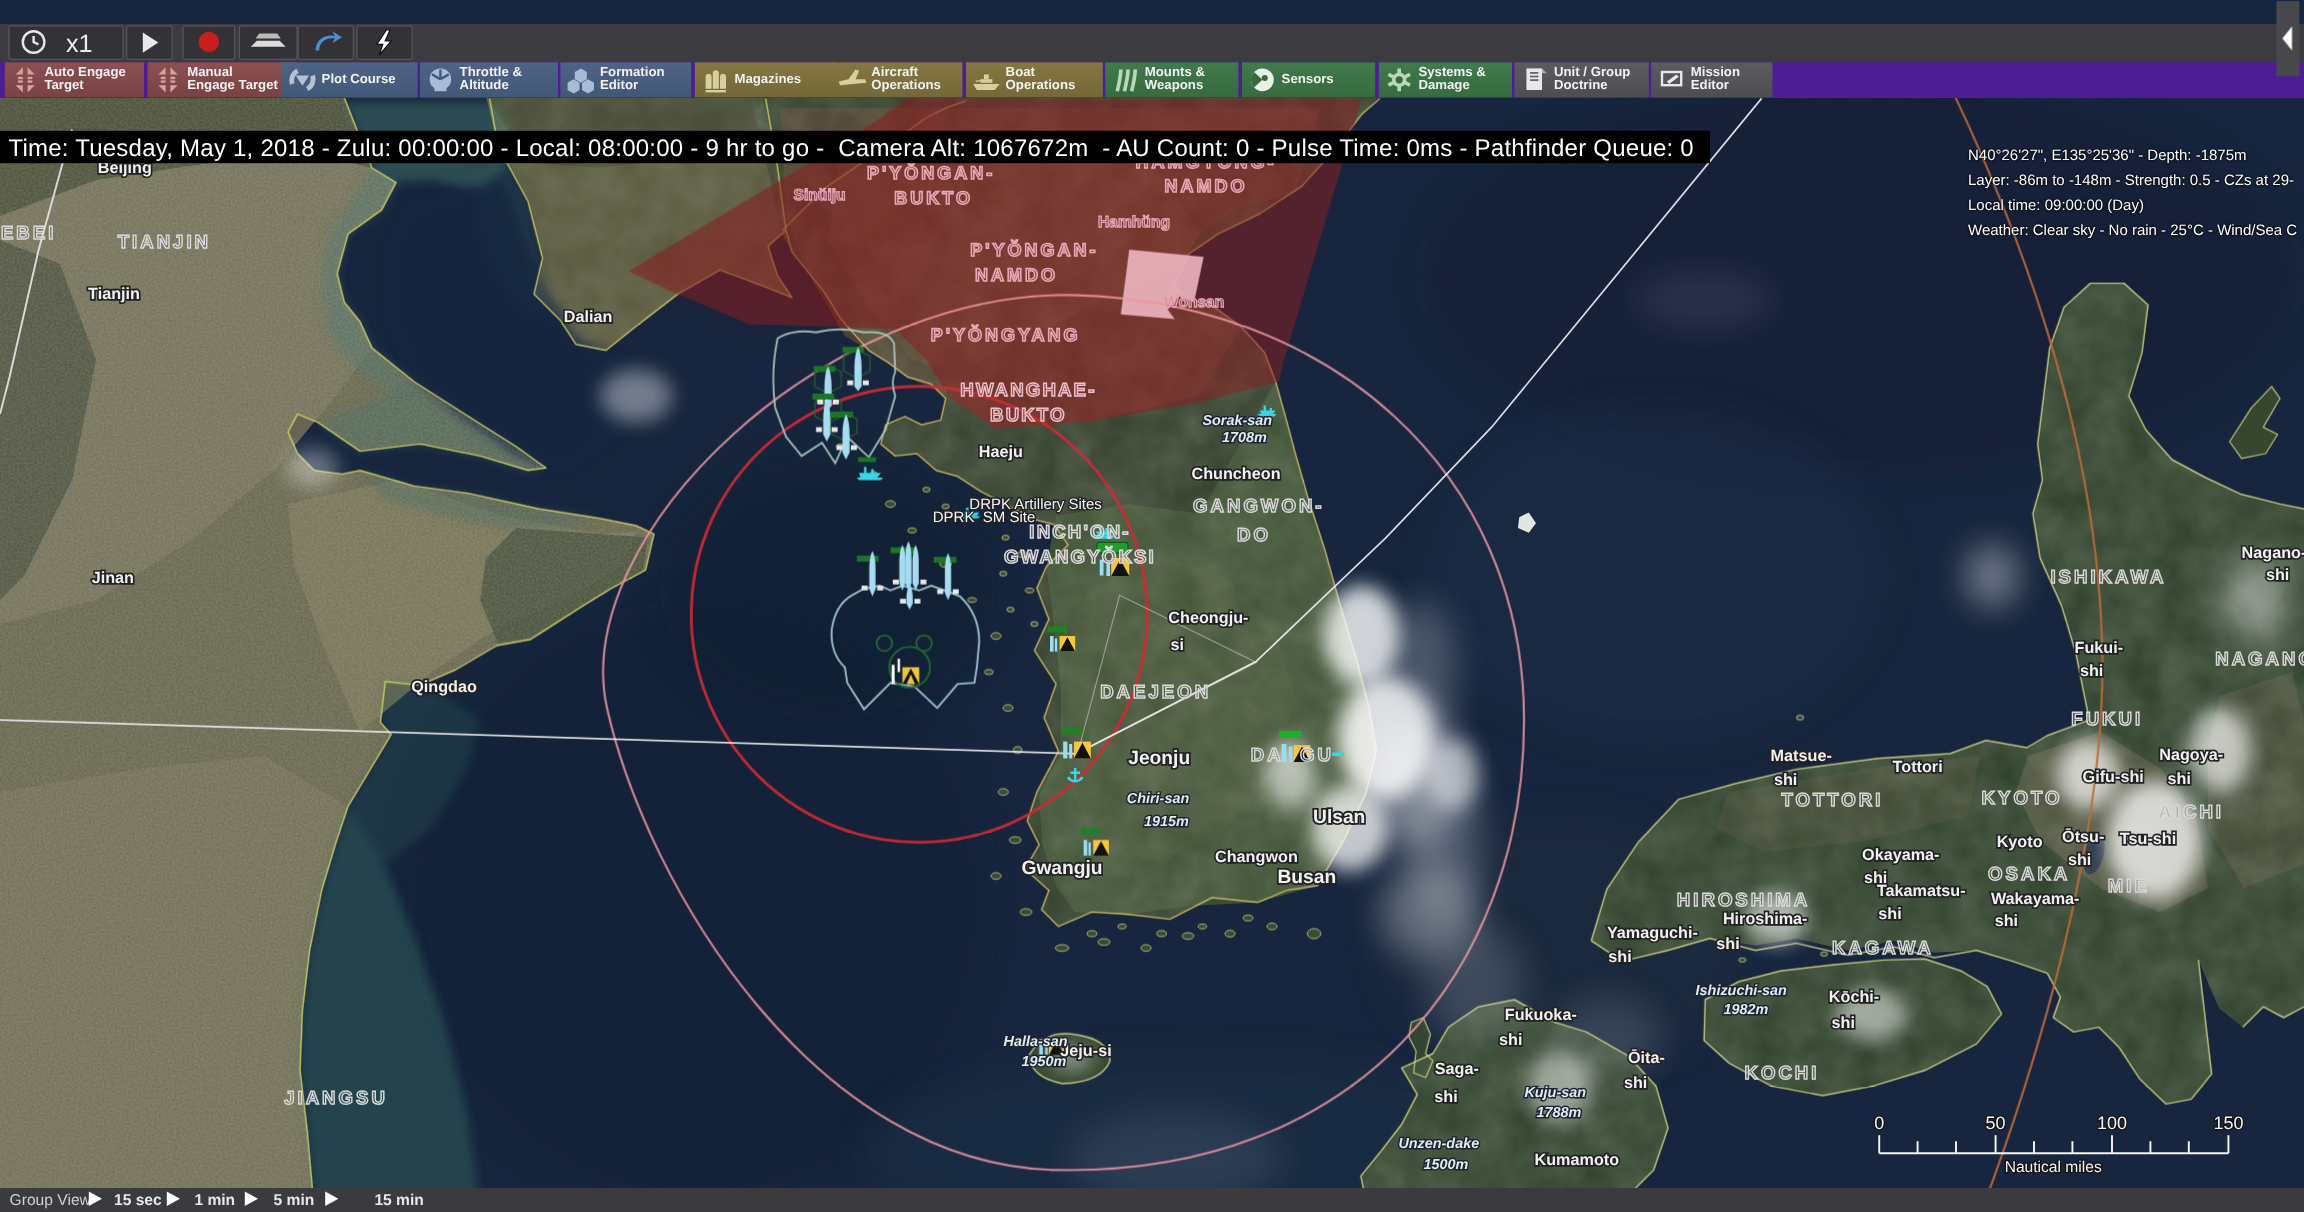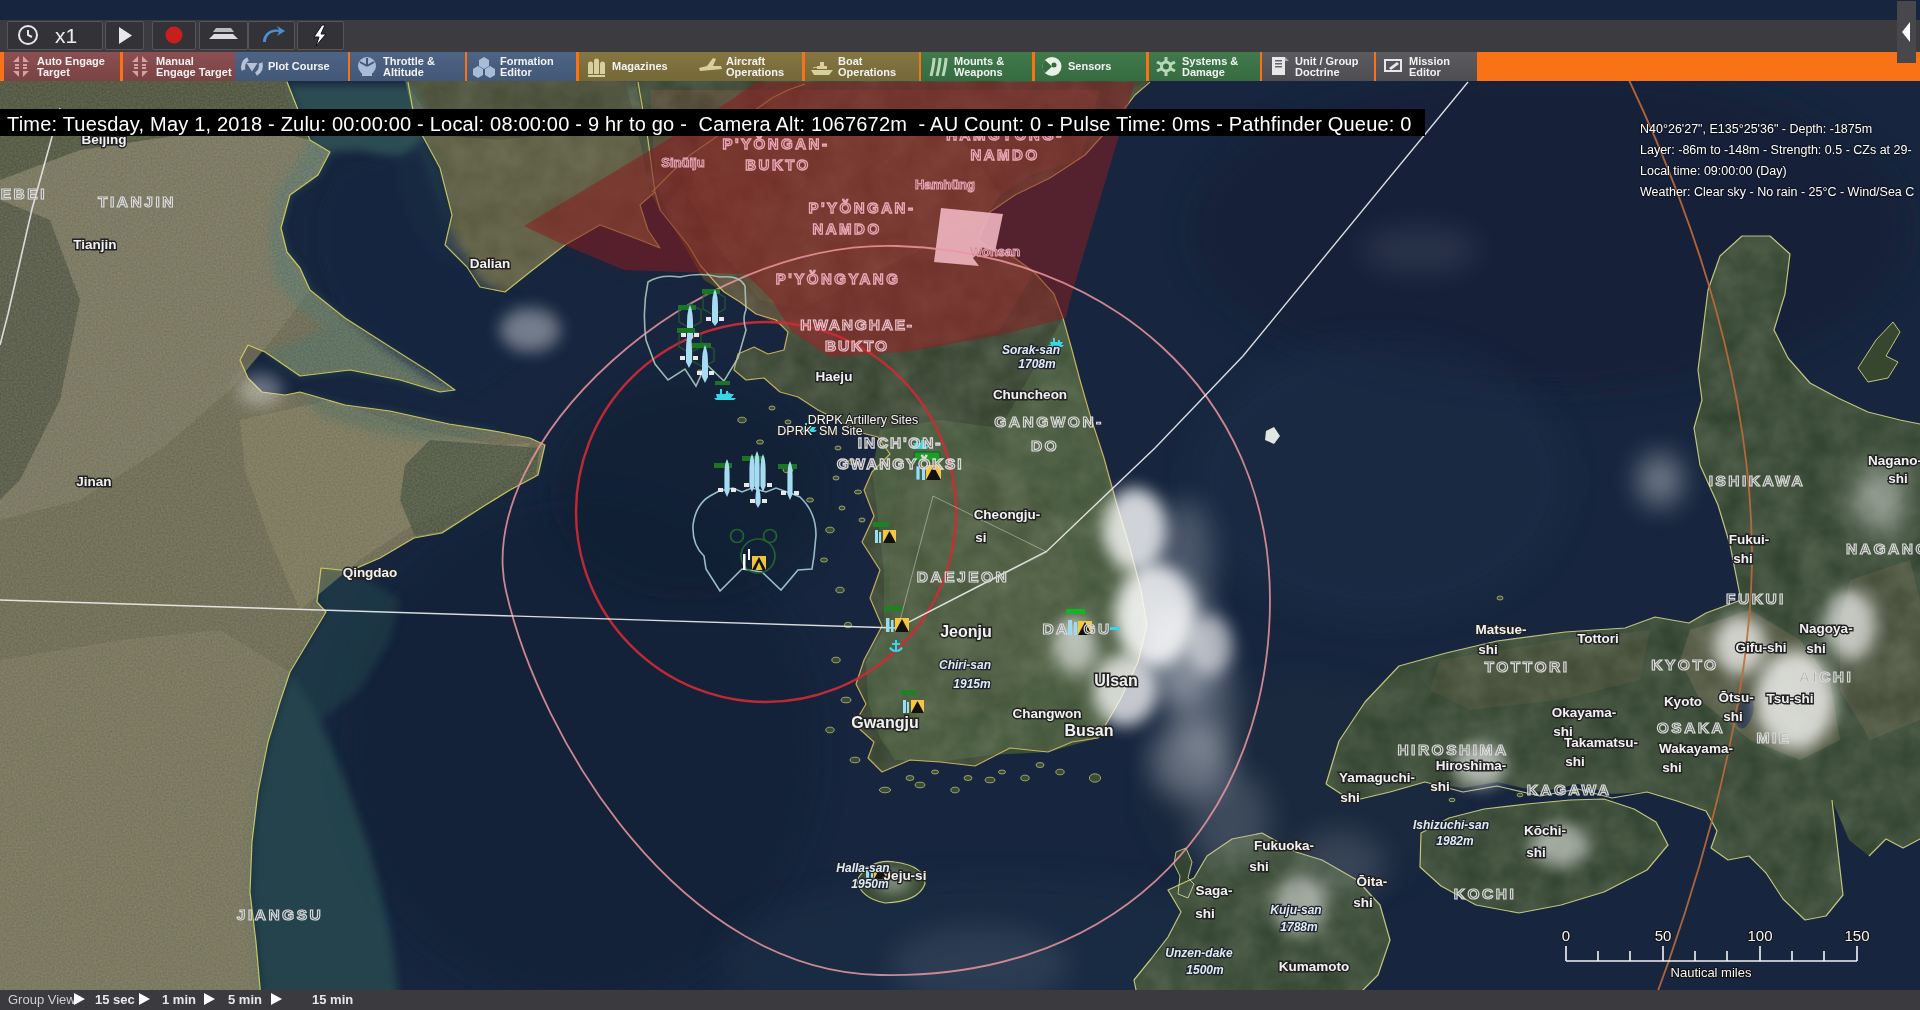--- a/index.html
+++ b/index.html
@@ -3,21 +3,21 @@
 <style>
 html,body{margin:0;padding:0;width:1920px;height:1010px;overflow:hidden;background:#10203a;font-family:"Liberation Sans",sans-serif;}
 #stage{position:absolute;top:0;left:0;width:1920px;height:1010px;}
 #mapsvg{position:absolute;top:0;left:0;}
 
 #menubar{position:absolute;top:0;left:0;width:1920px;height:20px;background:#2a2a2e;color:#eee;font-size:13px;}
 #menubar span{position:absolute;top:3px;white-space:nowrap;}
 #menubar .dis{color:#787878;}
 #row2{position:absolute;top:20px;left:0;width:1920px;height:49px;background:#3c3c40;}
 .r2b{position:absolute;top:1px;height:27px;background:#333337;border:1px solid #55555a;border-radius:2px;}
-#toolbar{position:absolute;top:52px;left:0;width:1920px;height:29px;background:#f97316;}
+#toolbar{position:absolute;top:52px;left:0;width:1920px;height:29px;background:#4c1d95;}
 .tb{position:absolute;top:0;height:29px;color:#f2f2f2;font-size:11px;line-height:11.5px;font-weight:bold;}
 .tb .ic{position:absolute;left:4px;top:2px;width:26px;height:25px;}
 .tb .lb{position:absolute;left:33px;top:50%;transform:translateY(-50%);}
 .tbr{background:linear-gradient(#8c5052,#7a4244);}
 .tbb{background:linear-gradient(#4d6486,#425878);}
 .tbo{background:linear-gradient(#857741,#746838);}
 .tbg{background:linear-gradient(#417a4b,#366b40);}
 .tbgr{background:linear-gradient(#5c5c60,#4d4d52);}
 #timebar{position:absolute;top:88px;left:0;width:1425px;height:27px;background:#000;color:#fff;font-size:20px;margin-top:21px;}
 #timebar span{position:absolute;left:7px;top:4px;white-space:nowrap;letter-spacing:0.2px;}

